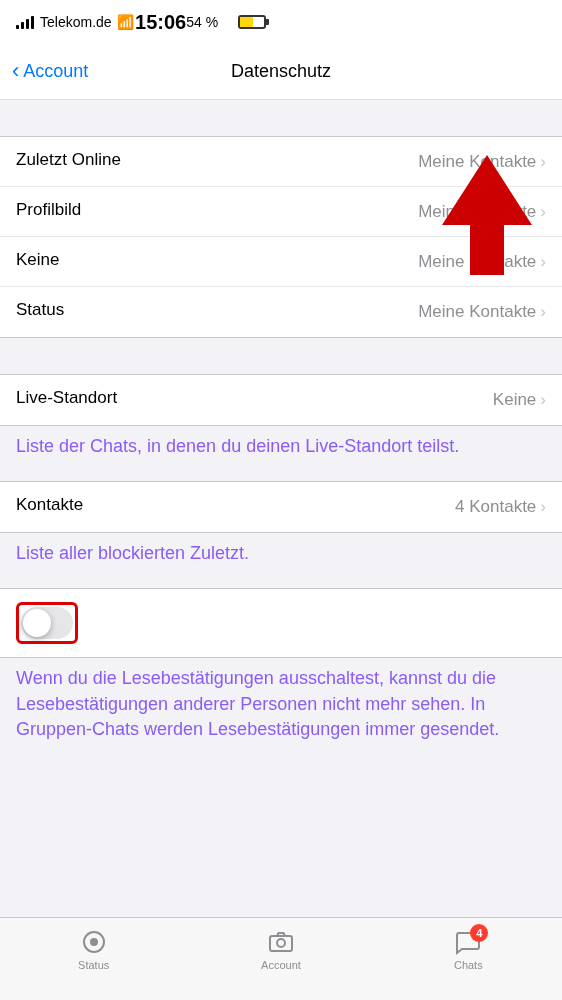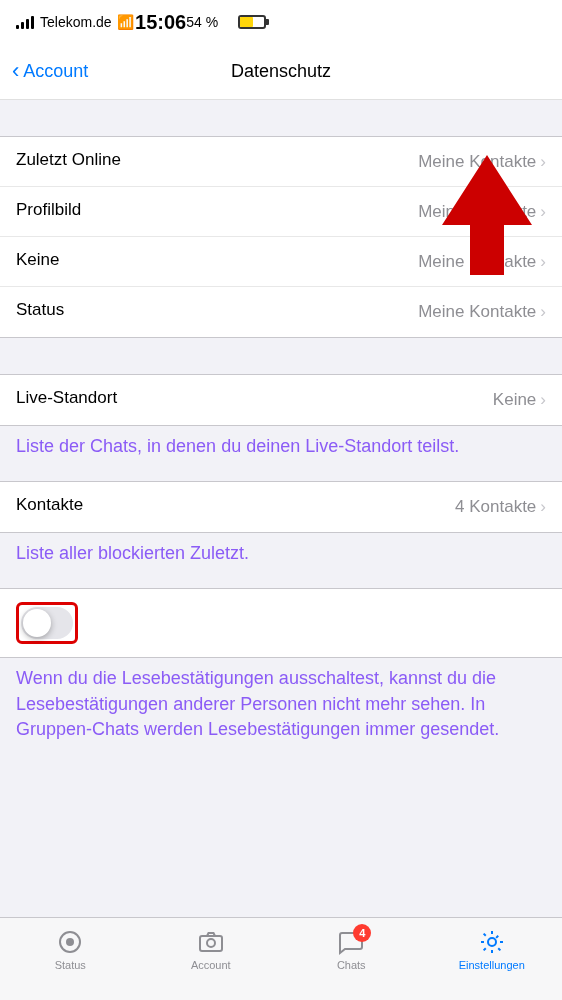--- a/index.html
+++ b/index.html
@@ -400,22 +400,13 @@
   <div class="tab-item">
     <div class="tab-icon" style="position:relative;">
       <svg width="28" height="28" viewBox="0 0 28 28" fill="none">
         <path d="M5 5h18a2 2 0 012 2v12a2 2 0 01-2 2H8l-5 4V7a2 2 0 012-2z" stroke="#8e8e93" stroke-width="2" fill="none"></path>
       </svg>
       <div class="badge">4</div>
     </div>
     <span class="tab-label">Chats</span>
   </div>
 
-  <div class="tab-item">
-    <div class="tab-icon">
-      <svg width="28" height="28" viewBox="0 0 28 28" fill="none">
-        <circle cx="14" cy="14" r="4" stroke="#007aff" stroke-width="2" fill="none"></circle>
-        <path d="M14 3v3M14 22v3M3 14h3M22 14h3M5.636 5.636l2.121 2.121M20.243 20.243l2.121 2.121M20.243 7.757l-2.121 2.121M7.757 20.243l-2.121 2.121" stroke="#007aff" stroke-width="2"></path>
-      </svg>
-    </div>
-    <span class="tab-label active">Einstellungen</span>
-  </div>
 </div>
 
 </body></html>

